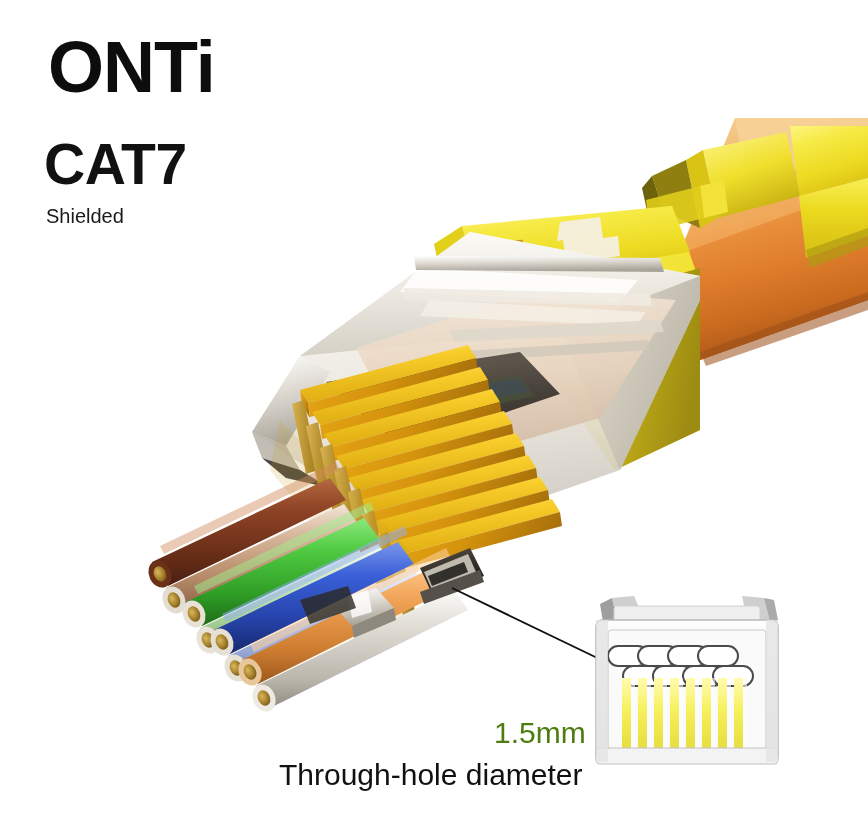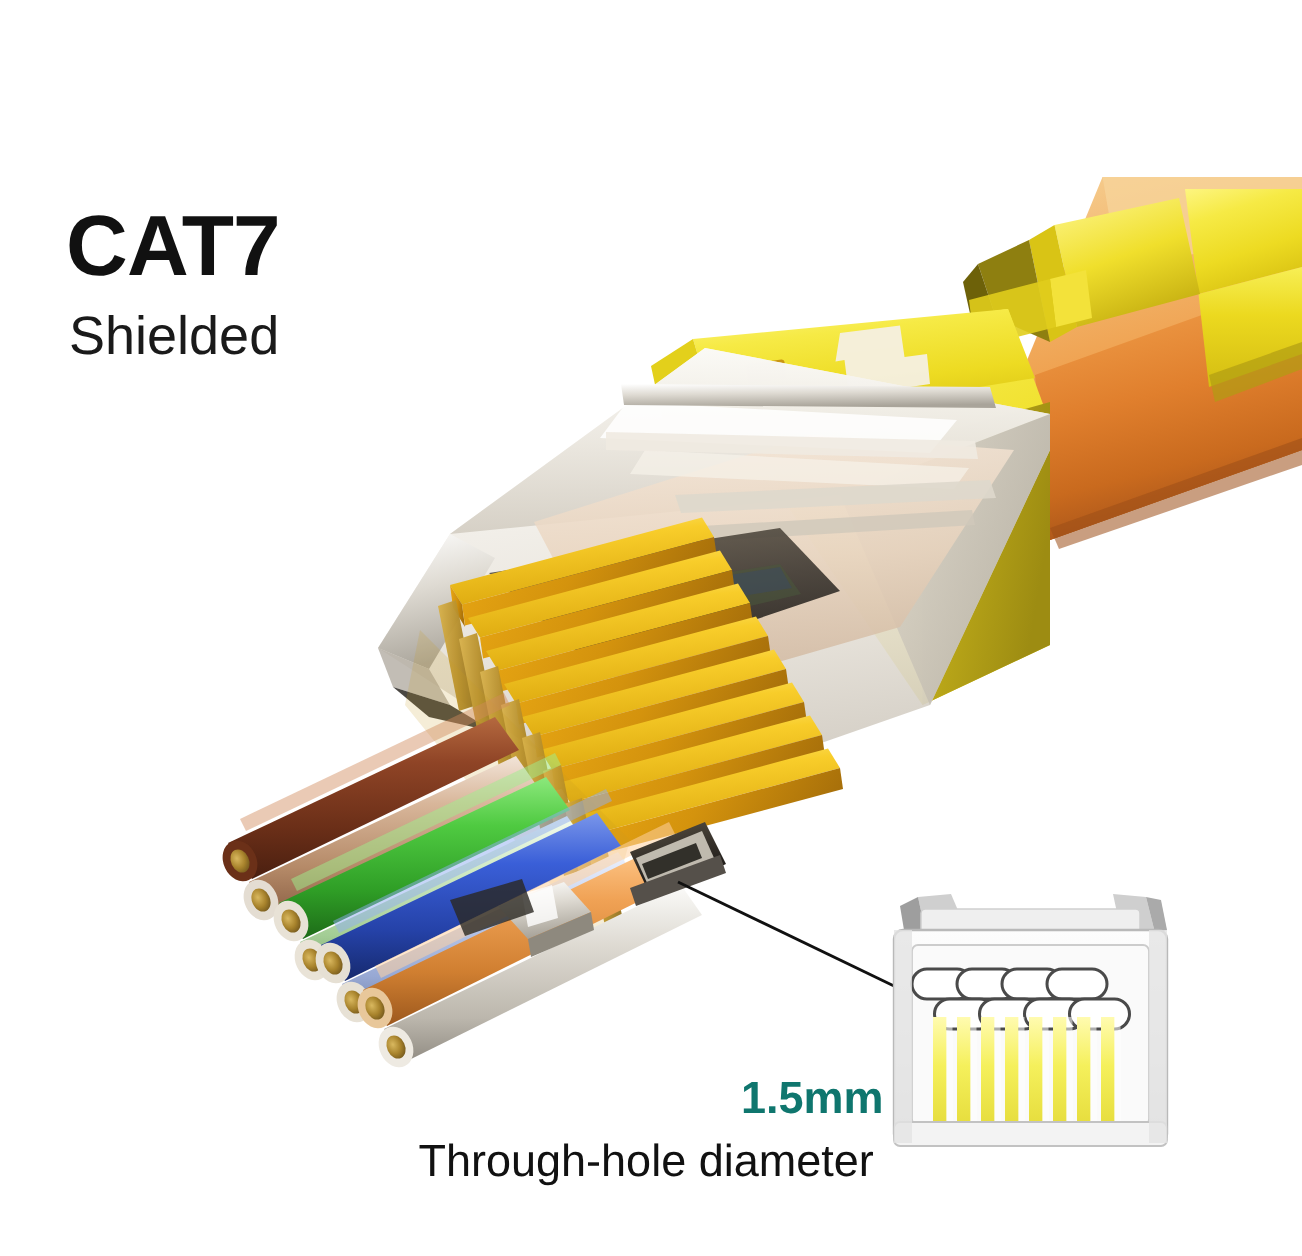--- a/index.html
+++ b/index.html
@@ -18,27 +18,27 @@
     font-size:72px;line-height:0.92;font-weight:700;color:#0d0d0d;
     letter-spacing:-1px;position:relative;display:inline-block;
     font-family:"Liberation Sans","DejaVu Sans",sans-serif;
   }
   .cat-line{
     position:absolute;left:44px;top:136px;
     font-size:57px;font-weight:700;color:#111;letter-spacing:-0.5px;line-height:1;
   }
   .shielded-line{
     position:absolute;left:46px;top:206px;
-    font-size:36px;font-weight:400;color:#1a1a1a;letter-spacing:0px;line-height:1;
+    font-size:20px;font-weight:400;color:#1a1a1a;letter-spacing:0px;line-height:1;
   }
 
   
   .callout-value{
     position:absolute;left:494px;top:716px;
-    font-size:30px;font-weight:700;color:#0f766e;letter-spacing:0px;
+    font-size:30px;font-weight:400;color:#4d7c0f;letter-spacing:0px;
   }
   .callout-label{
     position:absolute;left:279px;top:758px;
     font-size:30px;font-weight:400;color:#111;letter-spacing:0px;text-align:center;
   }
 
   
   .art{position:absolute;left:0;top:0;width:868px;height:837px;pointer-events:none;}
   .art svg{display:block;width:868px;height:837px;}
 </style>
@@ -449,20 +449,24 @@
 
       <rect x="596" y="748" width="182" height="16" rx="4" fill="#f3f3f3" stroke="#c2c2c2" stroke-width="1.2"></rect>
 
       <rect x="596" y="620" width="12" height="142" fill="#e3e3e3" opacity="0.8"></rect>
       <rect x="766" y="620" width="12" height="142" fill="#e3e3e3" opacity="0.8"></rect>
     </g>
 
   </svg>
   </div>
 
+  <div class="brand">
+    <span class="brand-logo">ONTi</span>
+    <span class="dot" style="left: 140px; right: auto;"></span>
+  </div>
 
   <div class="cat-line">CAT7</div>
   <div class="shielded-line">Shielded</div>
 
   <div class="callout-value">1.5mm</div>
   <div class="callout-label">Through-hole diameter</div>
 
 </div>
 
 </body></html>

